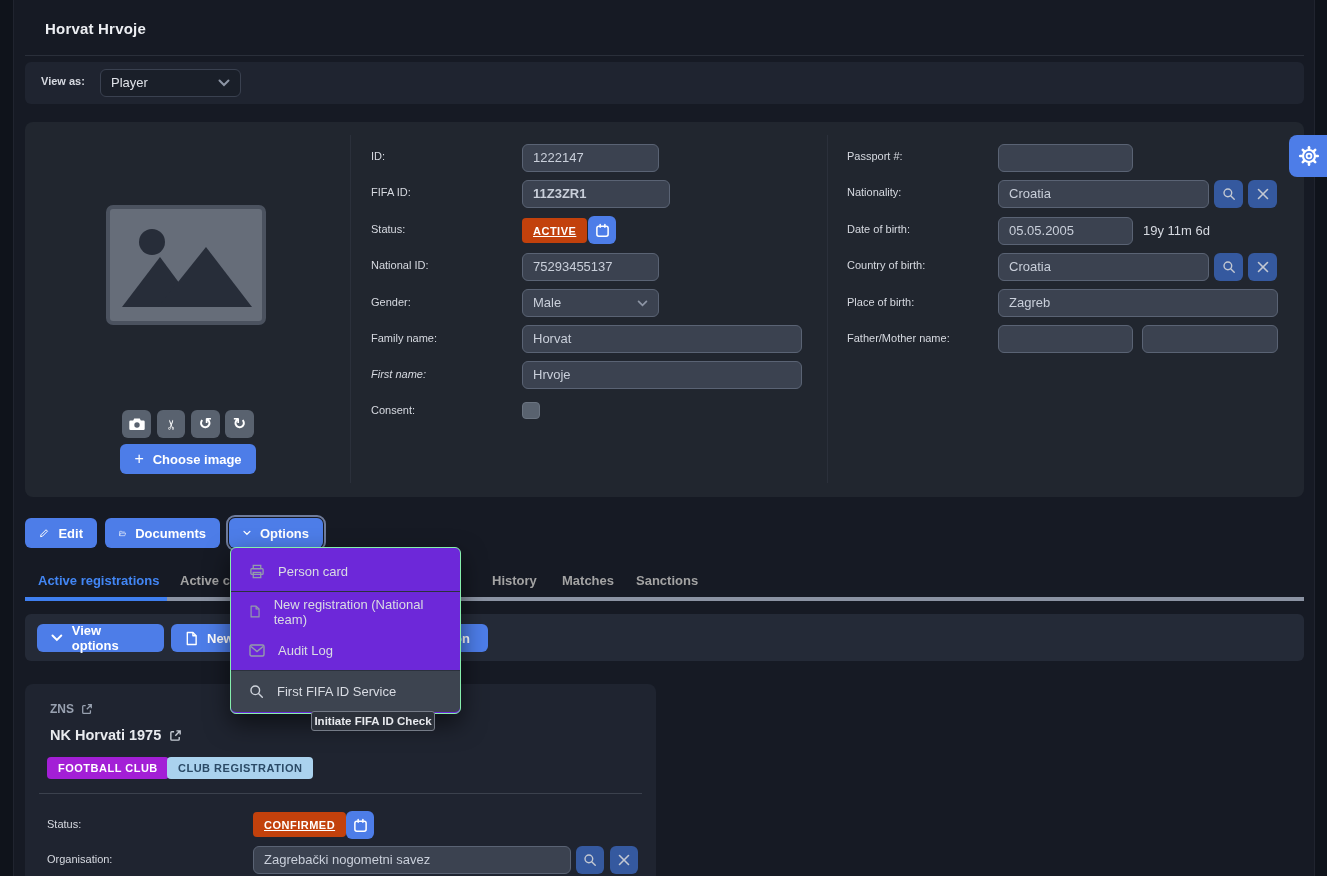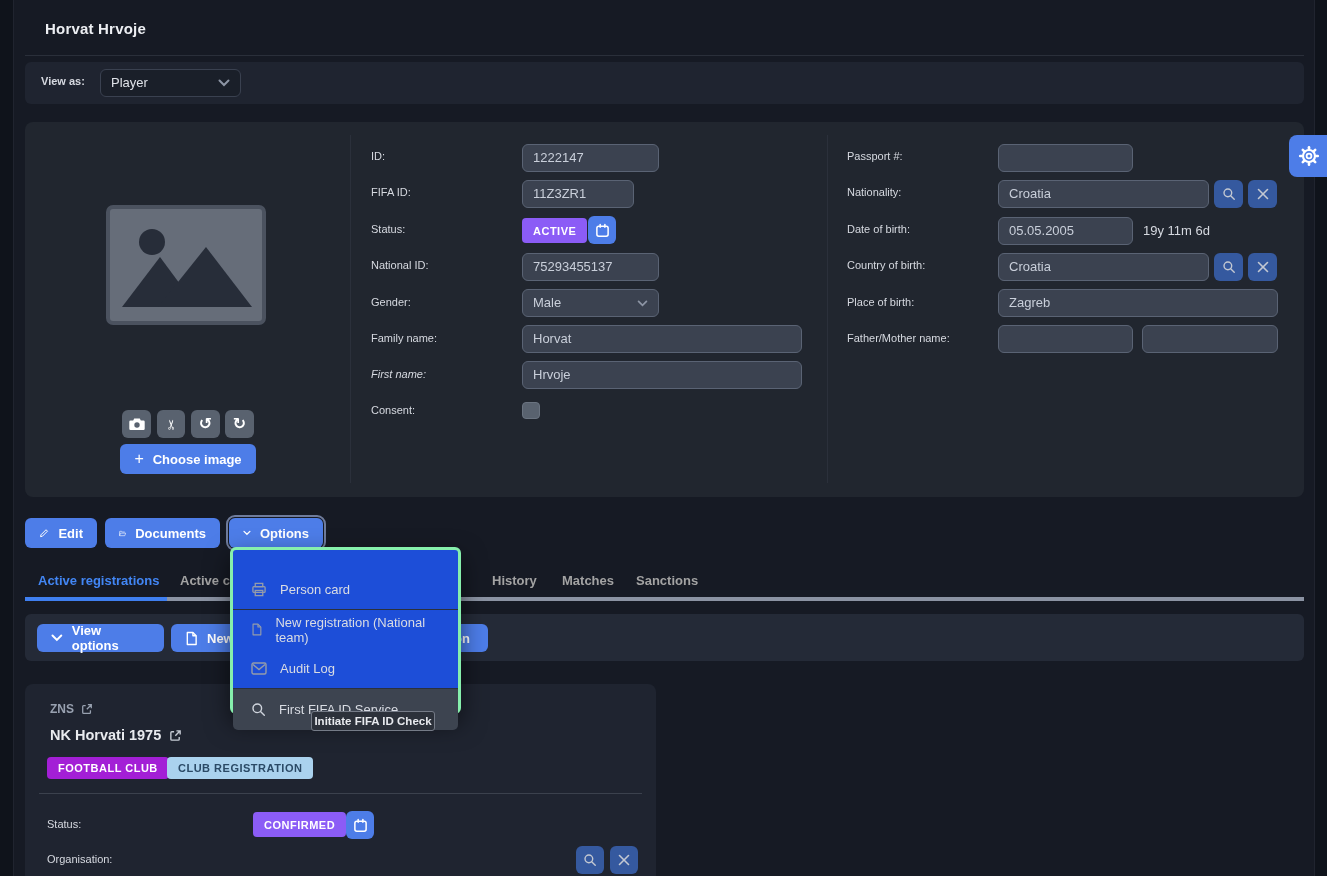--- a/index.html
+++ b/index.html
@@ -22,27 +22,27 @@
             align-items:center; justify-content:space-between; }
   .select.gender { background:#3b4250; border-color:#5a6374; color:#c9cfda; }
   .btn-blue { background:#4d7de8; border-radius:6px; color:#fff; font-size:13px; font-weight:bold;
               display:flex; align-items:center; gap:9px; padding:0 14px; height:30px; cursor:pointer; }
   .btn-sq { background:#4d7de8; border-radius:6px; display:flex; align-items:center; justify-content:center; cursor:pointer; }
   .btn-muted { background:#35599f; border-radius:6px; display:flex; align-items:center; justify-content:center; cursor:pointer; }
   .btn-grey { background:#59626f; border-radius:6px; display:flex; align-items:center; justify-content:center;
               color:#fff; cursor:pointer; }
   .badge { display:inline-flex; align-items:center; border-radius:4px; font-size:11px; font-weight:bold;
            letter-spacing:.5px; padding:0 11px; height:25px; color:#fff; }
-  .badge-teal { background:#8b5cf6; }
+  .badge-teal { background:#c2410c;text-decoration:underline; }
   .badge-purple { background:#a31fd6; }
   .badge-lblue { background:#aad2ee; color:#2b4a66; }
   .tab { font-size:13px; font-weight:bold; color:#a3a3a3; cursor:pointer; white-space:nowrap; }
   .tab.active { color:#4286f4; }
-  .menu { background:#1d4ed8; border:3px solid #86efac; border-radius:6px;
-          box-shadow:0 10px 24px rgba(0,0,0,.55); z-index:50; padding-top:20px; }
+  .menu { background:#6d28d9; border:1px solid #86efac; border-radius:6px;
+          box-shadow:0 10px 24px rgba(0,0,0,.55); z-index:50; padding-top:4px; }
   .menu-item { height:39px; display:flex; align-items:center; gap:13px; padding:0 18px;
                font-size:13px; color:#d9dce3; cursor:pointer; }
   .menu-item.hover { background:#3d4450; border-radius:0 0 5px 5px; height:41px; }
   .menu-div { height:1px; background:#2b313d; }
   .tooltip { background:#2c313a; border:1px solid #757b87; border-radius:3px; color:#e8eaee;
              font-size:11.5px; font-weight:bold; display:flex; align-items:center; justify-content:center;
              z-index:70; white-space:nowrap; }
   .checkbox { background:#59626f; border-radius:4px; border:1px solid #6a7380; }
   .glyph { color:#fff; line-height:1; }
   .age { font-size:13px; color:#d5d8df; }
@@ -94,21 +94,21 @@
         <span style="font-size:16px; font-weight:normal;">+</span>
         <span>Choose image</span>
       </div>
       <div class="abs vline" style="left:325px; top:13px; height:348px;"></div>
       <div class="abs vline" style="left:802px; top:13px; height:348px;"></div>
 
       <span class="abs lbl" style="left:346px; top:28px;">ID:</span>
       <div class="abs inp" style="left:497px; top:22px; width:137px;">1222147</div>
 
       <span class="abs lbl" style="left:346px; top:64px;">FIFA ID:</span>
-      <div class="abs inp" style="left:497px; top:58px; width:112px;">11Z3ZR1</div>
+      <div class="abs inp" style="left:497px; top:58px; width:148px;font-weight:bold;">11Z3ZR1</div>
 
       <span class="abs lbl" style="left:346px; top:101px;">Status:</span>
       <span class="abs badge badge-teal" style="left:497px; top:96px;">ACTIVE</span>
       <div class="abs btn-sq" style="left:563px; top:94px; width:28px; height:28px;">
         <svg width="15" height="15" viewBox="0 0 16 16">
           <rect x="2" y="3.5" width="12" height="10.5" rx="2" fill="none" stroke="#fff" stroke-width="1.6"></rect>
           <line x1="5.5" y1="1.5" x2="5.5" y2="4.5" stroke="#fff" stroke-width="1.6" stroke-linecap="round"></line>
           <line x1="10.5" y1="1.5" x2="10.5" y2="4.5" stroke="#fff" stroke-width="1.6" stroke-linecap="round"></line>
         </svg>
       </div>
@@ -270,20 +270,21 @@
       <span class="abs badge badge-teal" style="left:228px; top:128px;">CONFIRMED</span>
       <div class="abs btn-sq" style="left:321px; top:127px; width:28px; height:28px;">
         <svg width="15" height="15" viewBox="0 0 16 16">
           <rect x="2" y="3.5" width="12" height="10.5" rx="2" fill="none" stroke="#fff" stroke-width="1.6"></rect>
           <line x1="5.5" y1="1.5" x2="5.5" y2="4.5" stroke="#fff" stroke-width="1.6" stroke-linecap="round"></line>
           <line x1="10.5" y1="1.5" x2="10.5" y2="4.5" stroke="#fff" stroke-width="1.6" stroke-linecap="round"></line>
         </svg>
       </div>
 
       <span class="abs lbl" style="left:22px; top:169px;">Organisation:</span>
+      <div class="abs inp" style="left:228px; top:162px; width:318px;">Zagrebački nogometni savez</div>
       <div class="abs btn-muted" style="left:551px; top:162px; width:28px; height:28px;">
         <svg width="14" height="14" viewBox="0 0 16 16">
             <circle cx="6.7" cy="6.7" r="4.4" fill="none" stroke="#c3c8d2" stroke-width="1.6"></circle>
             <line x1="10.2" y1="10.2" x2="14" y2="14" stroke="#c3c8d2" stroke-width="1.6" stroke-linecap="round"></line>
           </svg>
       </div>
       <div class="abs btn-muted" style="left:585px; top:162px; width:28px; height:28px;">
         <svg width="12" height="12" viewBox="0 0 12 12">
             <line x1="1.5" y1="1.5" x2="10.5" y2="10.5" stroke="#c3c8d2" stroke-width="1.6" stroke-linecap="round"></line>
             <line x1="10.5" y1="1.5" x2="1.5" y2="10.5" stroke="#c3c8d2" stroke-width="1.6" stroke-linecap="round"></line>

